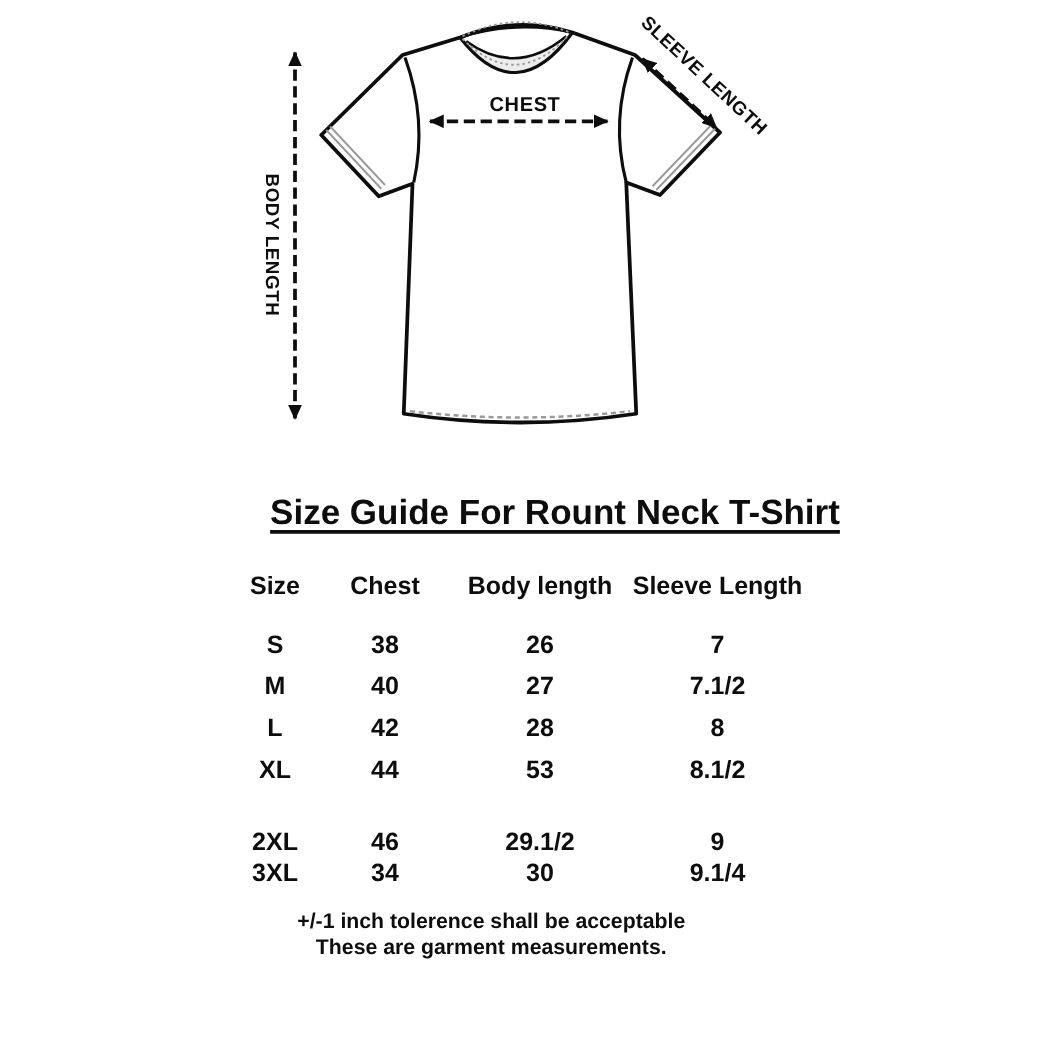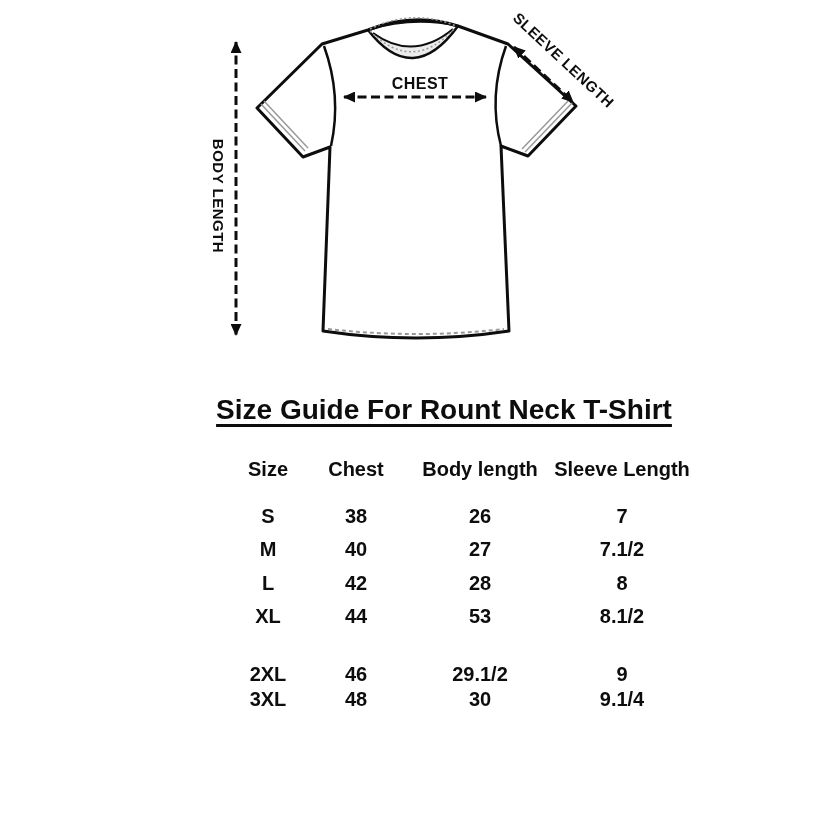--- a/index.html
+++ b/index.html
@@ -10,21 +10,21 @@
   .stage{position:absolute;inset:0;width:840px;height:840px;}
   svg text{font-family:"Liberation Sans","DejaVu Sans",sans-serif;font-weight:bold;fill:#0d0d0d;}
   .page-title{
     position:absolute;top:393px;left:0;width:840px;text-align:center;
     font-size:28px;font-weight:bold;line-height:34px;
   }
   .page-title span{
     text-decoration:underline;text-decoration-thickness:3px;text-underline-offset:5px;margin-left:48px;
   }
   .size-table{position:absolute;left:0;top:0;width:840px;}
-  .trow{position:absolute;left:0;width:708px;height:34px;line-height:34px;margin-left:48px;}
+  .trow{position:absolute;left:0;width:708px;height:34px;line-height:34px;}
   .tcell{
     position:absolute;transform:translateX(-50%);white-space:nowrap;
     font-weight:bold;font-size:20px;text-align:center;
   }
   .trow.header{top:452px;}
   .r0{top:499px}.r1{top:532px}.r2{top:566px}.r3{top:599px}.r4{top:657px}.r5{top:682px}
   .c0{left:220px}.c1{left:308px}.c2{left:432px}.c3{left:574px}
   .notes{
     position:absolute;top:726px;left:393px;transform:translateX(-50%);
     text-align:center;font-size:17px;font-weight:bold;line-height:21px;white-space:nowrap;
@@ -112,20 +112,24 @@
       <span class="tcell c3">8.1/2</span>
     </div>
     <div class="trow r4">
       <span class="tcell c0">2XL</span>
       <span class="tcell c1">46</span>
       <span class="tcell c2">29.1/2</span>
       <span class="tcell c3">9</span>
     </div>
     <div class="trow r5">
       <span class="tcell c0">3XL</span>
-      <span class="tcell c1">48</span>
+      <span class="tcell c1">34</span>
       <span class="tcell c2">30</span>
       <span class="tcell c3">9.1/4</span>
     </div>
   </div>
 
+  <div class="notes">
+    <div>+/-1 inch tolerence shall be acceptable</div>
+    <div>These are garment measurements.</div>
+  </div>
 
 </div>
 
 </body></html>

